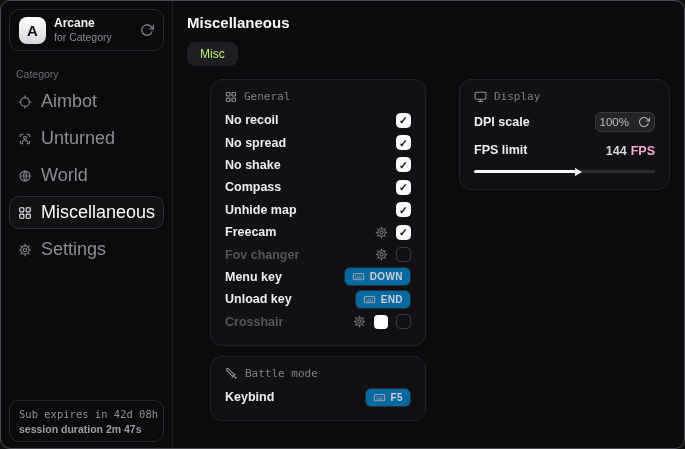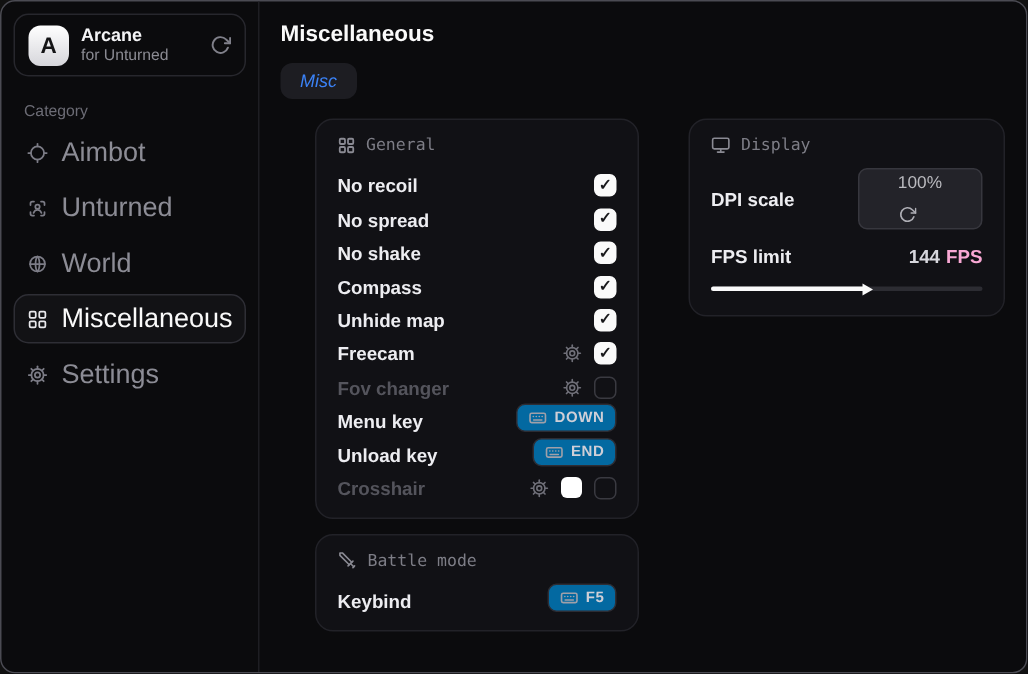--- a/index.html
+++ b/index.html
@@ -40,37 +40,37 @@
     border:1px solid #27272d; border-radius:10px; padding:7px 9px 6px;
   }
   .sub-line { font-family:"DejaVu Sans Mono", monospace; font-size:10.5px; color:#8f8f98; white-space:nowrap; }
   .session-line { font-size:10.5px; font-weight:bold; color:#9c9ca4; margin-top:3px; white-space:nowrap; }
   
   .main { flex:1; padding:13px 14px; overflow:hidden; }
   .page-title { font-size:15px; font-weight:bold; color:#fafafa; }
   .tabs { margin-top:11px; display:flex; }
   .tab {
     background:#1d1d22; border:none; border-radius:8px; padding:5px 13px;
-    font-size:12px; color:#3b82f6; font-family:inherit; cursor:pointer;font-style:italic;
+    font-size:12px; color:#bef264; font-family:inherit; cursor:pointer;
   }
   .columns { display:flex; gap:10px; margin-top:13px; align-items:flex-start; }
   .col-left { width:239px; flex:0 0 239px; display:flex; flex-direction:column; gap:10px; }
   .col-right { flex:1; }
   .panel {
     background:#111115; border:1px solid #222228; border-radius:12px;
     padding:10px 14px 12px;
     margin-left:23px;
   }
   .panel-header {
     display:flex; align-items:center; gap:7px;
     font-family:"DejaVu Sans Mono", monospace; font-size:11px; color:#7d7d86;
     margin-bottom:6px;
   }
   .panel-header .ph-icon { display:flex; color:#8a8a93; }
-  .row { display:flex; align-items:flex-end; height:22.4px; }
+  .row { display:flex; align-items:center; height:22.4px; }
   .row-label { font-size:12.5px; font-weight:bold; color:#ededf1; }
   .row.disabled .row-label { color:#54545c; }
   .row-controls { margin-left:auto; display:flex; align-items:center; gap:8px; }
   .checkbox {
     width:15px; height:15px; border-radius:4.5px;
     border:1.5px solid #3a3a41; position:relative; cursor:pointer;
   }
   .checkbox.checked { background:#fafafa; border-color:#fafafa; }
   .checkbox.checked::after {
     content:"✓"; position:absolute; top:50%; left:50%;
@@ -84,21 +84,21 @@
     color:#cfcfd7; font-family:inherit; cursor:pointer;
   }
   .keybtn .kb-icon { display:flex; color:#a0a0a9; }
   .swatch { width:14px; height:14px; border-radius:4px; background:#ffffff; cursor:pointer; }
   
   .drow { display:flex; align-items:center; justify-content:space-between; margin-top:9px; }
   .drow-label { font-size:12.5px; font-weight:bold; color:#ededf1; }
   .dpi-btn {
     display:inline-flex; align-items:flex-start; gap:9px;
     background:#232329; border:1px solid #37373e; border-radius:6px;
-    padding:3px 26px; font-size:11.5px; color:#bababf; font-family:inherit; cursor:pointer;flex-direction:column;
+    padding:3px 4px; font-size:11.5px; color:#bababf; font-family:inherit; cursor:pointer;
   }
   .dpi-btn .rf-icon { display:flex; color:#aeaeb5; }
   .fps-value .num { font-size:12.5px; font-weight:bold; color:#d6d6dc; }
   .fps-value .unit { font-size:12.5px; font-weight:bold; color:#f9a8d4; margin-left:4px; }
   .slider { position:relative; height:11px; margin-top:7px; cursor:pointer; }
   .slider-track { position:absolute; left:0; right:0; top:4px; height:3px; background:#2c2c32; border-radius:2px; }
   .slider-fill  { position:absolute; left:0; top:4px; height:3px; background:#fafafa; border-radius:2px; }
   .slider-thumb {
     position:absolute; top:1.5px; width:0; height:0;
     border-top:4px solid transparent; border-bottom:4px solid transparent;
@@ -109,21 +109,21 @@
 </head>
 <body>
 
 <div class="window">
 
   <aside class="sidebar">
     <div class="sidebar-header">
       <div class="logo">A</div>
       <div>
         <div class="app-name">Arcane</div>
-        <div class="app-sub">for Unturned</div>
+        <div class="app-sub">for Category</div>
       </div>
       <span class="hdr-refresh">
         <svg width="14" height="14" viewBox="0 0 24 24" fill="none" stroke="currentColor" stroke-width="2.2" stroke-linecap="round" stroke-linejoin="round">
             <path d="M23 4v6h-6"></path>
             <path d="M20.49 15a9 9 0 1 1-2.12-9.36L23 10"></path>
           </svg>
       </span>
     </div>
 
     <div class="category-label">Category</div>
@@ -188,20 +188,24 @@
               <line x1="4.9" y1="4.9" x2="7" y2="7"></line>
               <line x1="17" y1="17" x2="19.1" y2="19.1"></line>
               <line x1="17" y1="7" x2="19.1" y2="4.9"></line>
               <line x1="4.9" y1="19.1" x2="7" y2="17"></line>
             </svg>
         </span>
         <span>Settings</span>
       </div>
     </nav>
 
+    <div class="sidebar-footer">
+      <div class="sub-line">Sub expires in 42d 08h</div>
+      <div class="session-line">session duration 2m 47s</div>
+    </div>
   </aside>
 
   <main class="main">
     <div class="page-title">Miscellaneous</div>
 
     <div class="tabs">
       <button class="tab">Misc</button>
     </div>
 
     <div class="columns">

